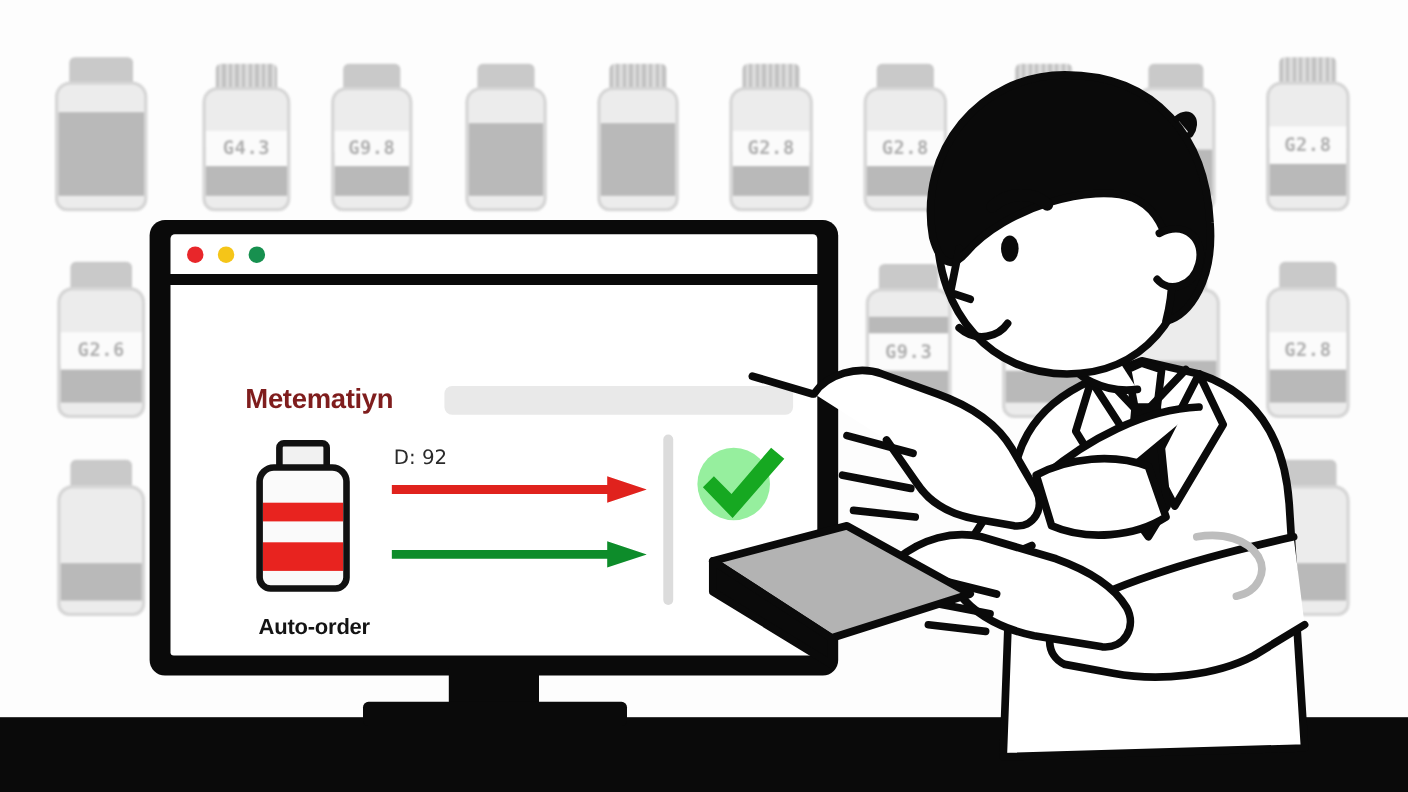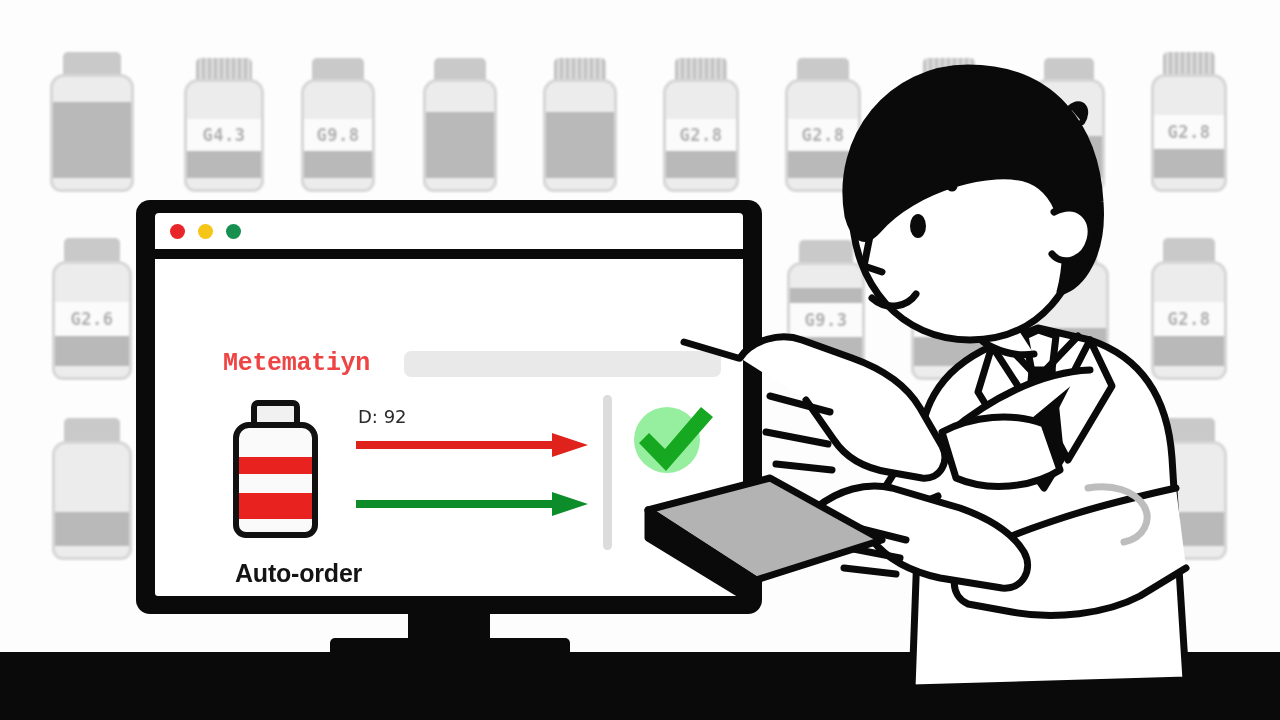--- a/index.html
+++ b/index.html
@@ -137,23 +137,22 @@
     border-radius: 0 0 3px 3px;
     overflow: hidden;
   }
 
   #app-title {
     position: absolute;
     left: 68px;
     top: 90px;
     font-size: 25px;
     font-weight: 700;
-    color: #ef4444;
+    color: #7f1d1d;
     letter-spacing: -0.3px;
-    font-family: Liberation Mono, monospace;
   }
   #search-bar {
     position: absolute;
     left: 249px;
     top: 92px;
     width: 317px;
     height: 26px;
     background: #e9e9e9;
     border-radius: 7px;
   }
@@ -168,21 +167,21 @@
     position: absolute; left: 0; top: 22px; width: 85px; height: 116px;
     background: #fafafa; border: 6px solid #111; border-radius: 16px 16px 13px 13px;
     box-sizing: border-box; overflow: hidden;
   }
   #screen-vial .stripe { position: absolute; left: 0; right: 0; background: #e8231f; }
   #screen-vial .stripe.s1 { top: 29px; height: 17px; }
   #screen-vial .stripe.s2 { top: 65px; height: 26px; }
 
   #auto-order-label {
     position: absolute; left: 80px; top: 300px;
-    font-size: 25px; font-weight: 700; color: #141414; letter-spacing: -0.2px;
+    font-size: 20px; font-weight: 700; color: #141414; letter-spacing: -0.2px;
   }
 
   #dose-label {
     position: absolute; left: 203px; top: 147px;
     font-size: 18px; font-weight: 400; color: #2a2a2a;
     font-family: "DejaVu Sans", sans-serif;
   }
 
   .arrow-row { position: absolute; left: 201px; }
   .arrow-row.red   { top: 173px; }

